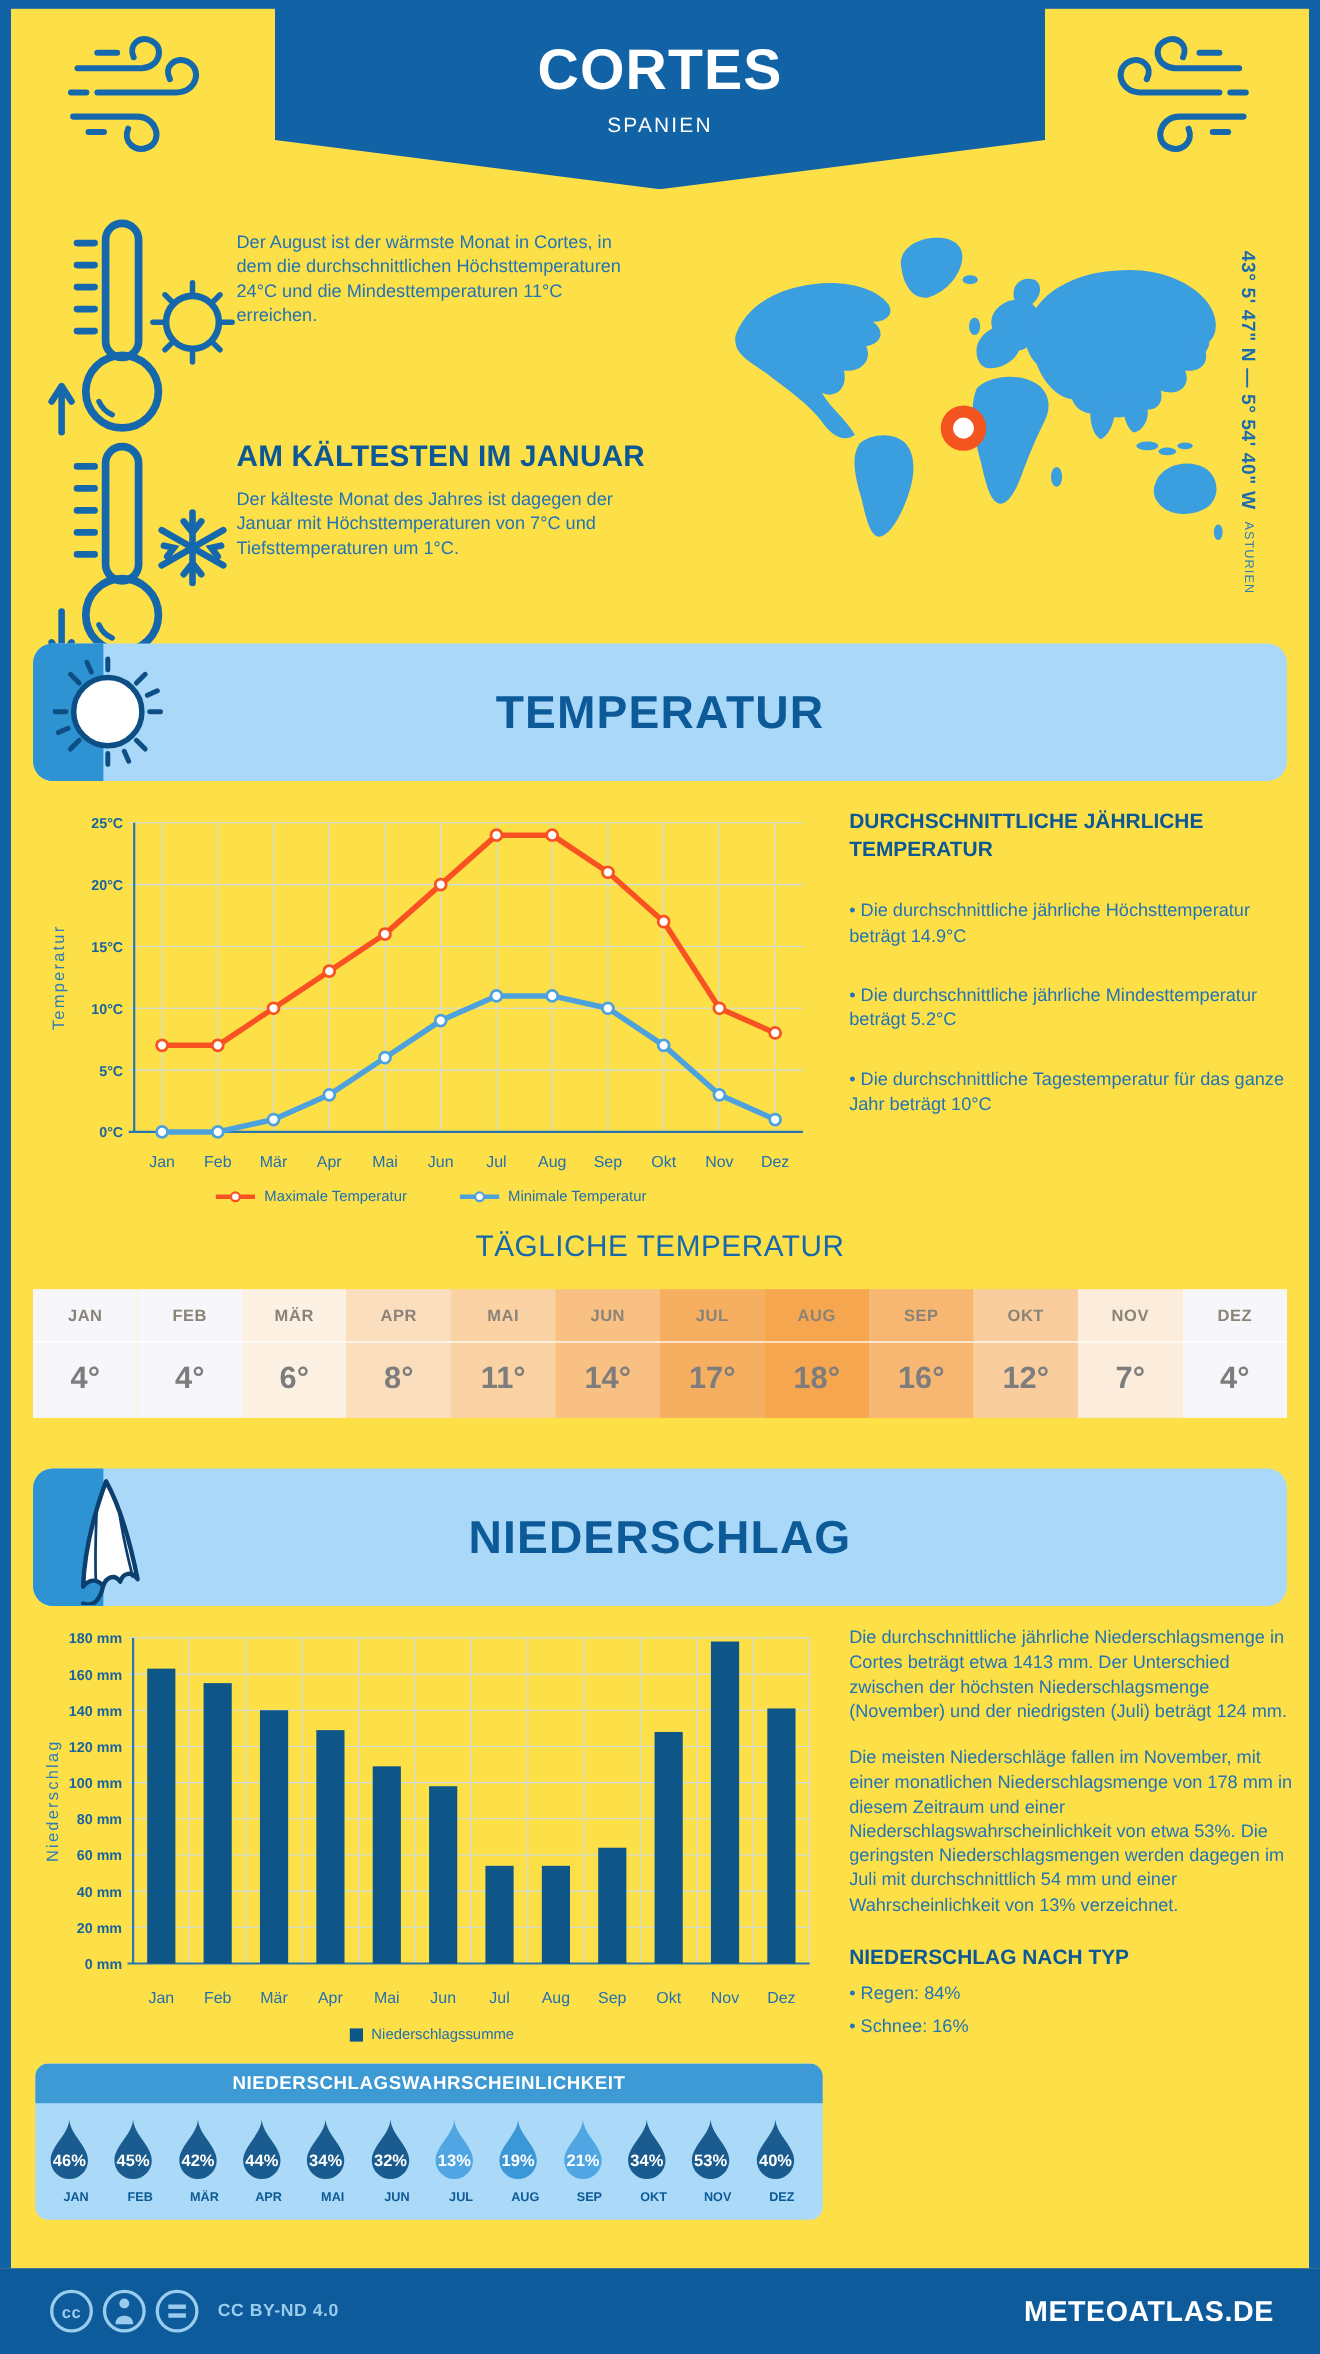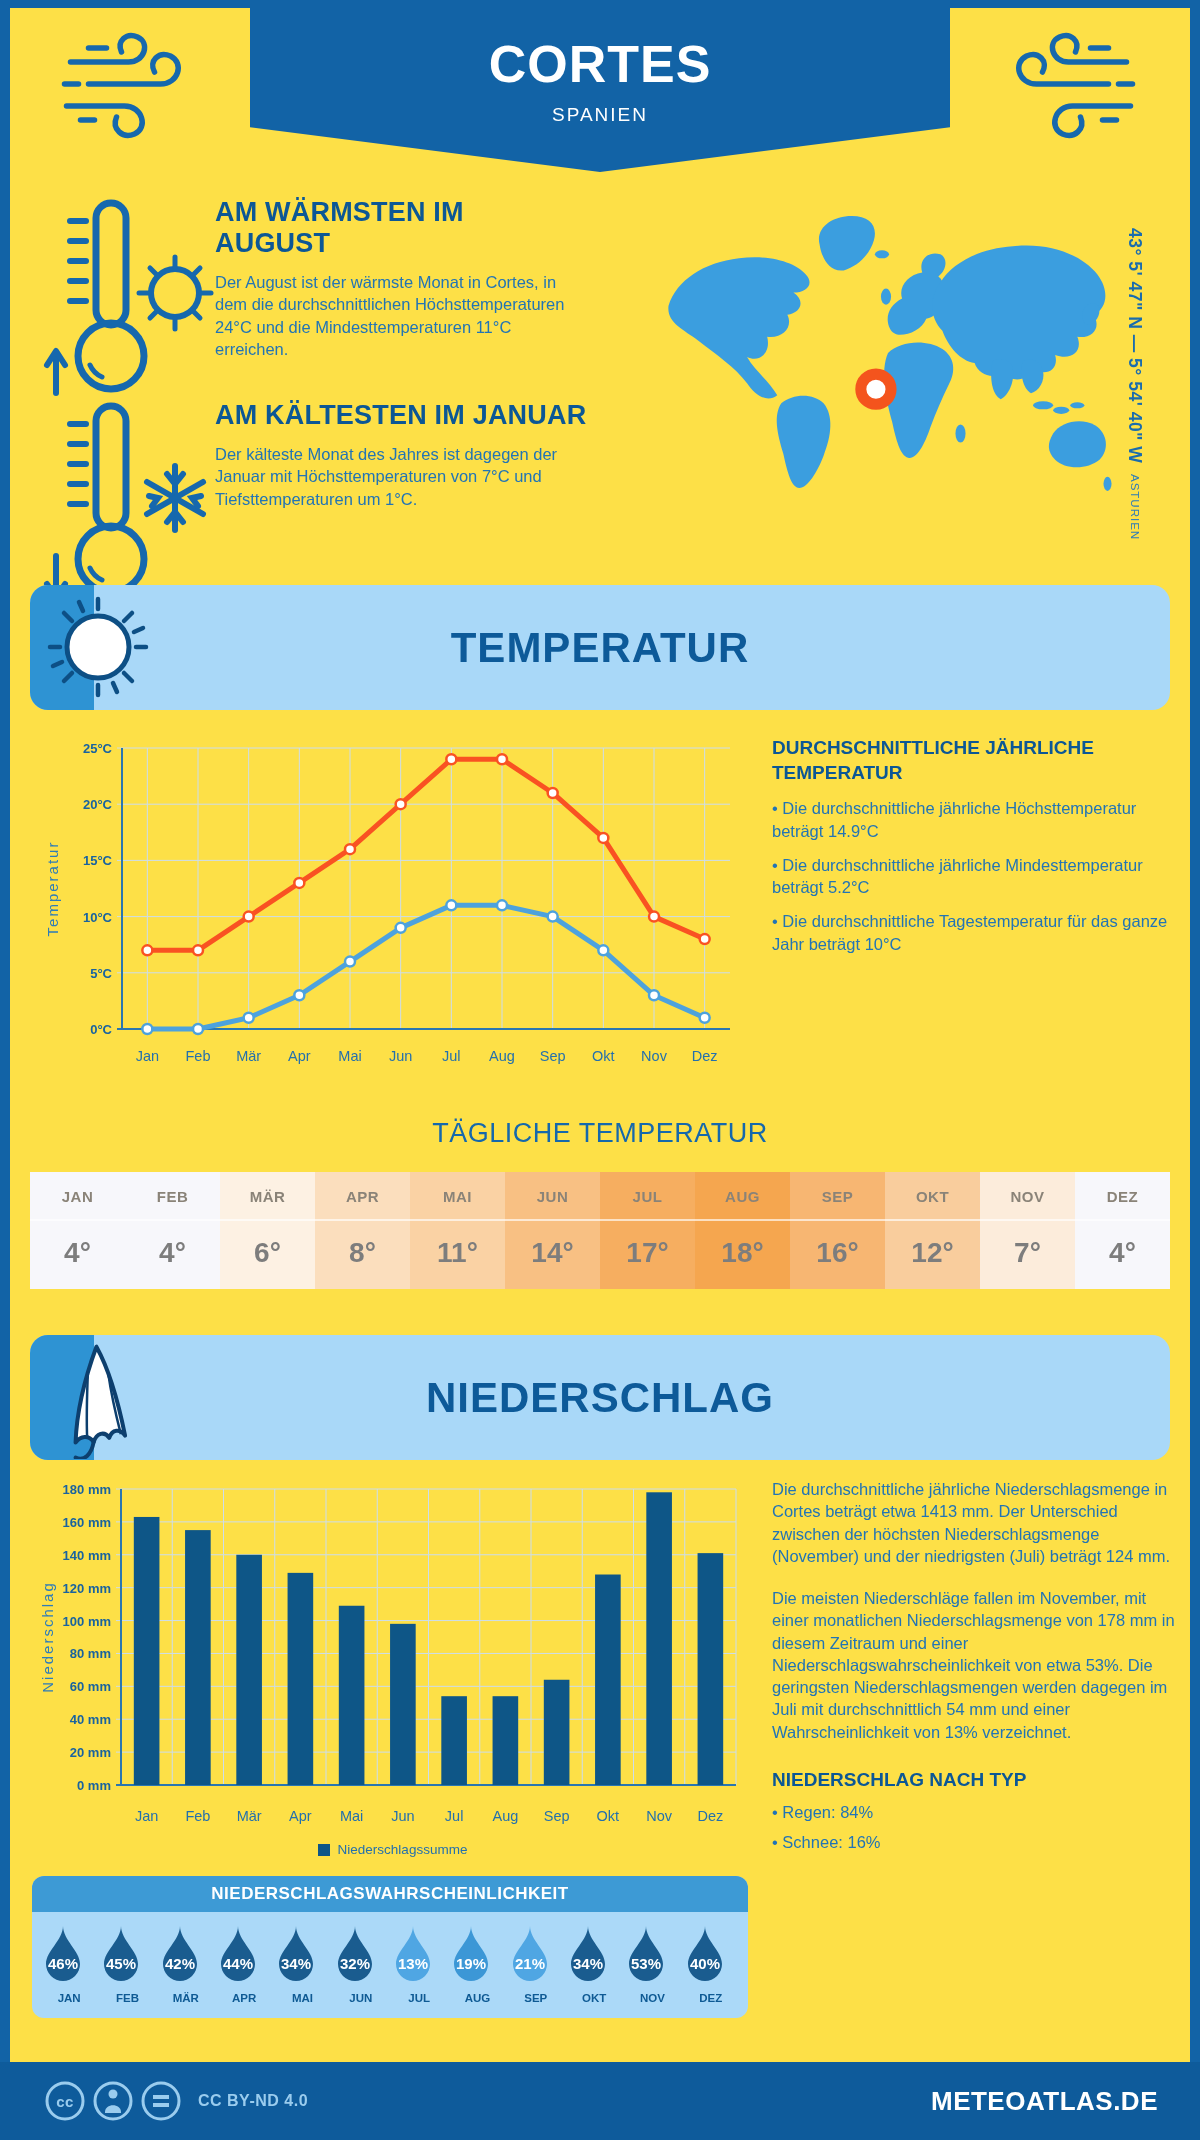--- a/index.html
+++ b/index.html
@@ -36,21 +36,21 @@
   .section-banner .stitle{position:absolute;left:0;top:0;width:100%;height:125px;line-height:125px;
     text-align:center;font-size:42px;font-weight:800;color:#0d5a99;letter-spacing:1px;}
 
   .chart-legend{position:absolute;display:flex;justify-content:center;gap:48px;align-items:center;
     font-size:13.5px;color:#2470ad;}
   .chart-legend .item{display:flex;align-items:center;gap:8px;}
   .legend-sq{display:inline-block;width:12px;height:12px;background:#0e5687;}
 
   .annual{position:absolute;left:772px;top:736px;width:410px;}
   .annual h3{margin:0;width:340px;font-size:19px;font-weight:800;color:#0c5795;line-height:1.3;}
-  .annual .bullet{margin-top:12px;}
+  .annual .bullet{margin-top:32px;}
 
   .daily-head{position:absolute;left:0;top:1118px;width:1200px;text-align:center;
     font-size:27px;font-weight:400;color:#1568ac;letter-spacing:.5px;}
   .daily-table{position:absolute;left:30px;top:1172px;width:1140px;display:flex;}
   .daily-col{flex:1;text-align:center;}
   .daily-col .m{padding:16px 0 14px;font-size:15px;font-weight:700;color:#8a8378;letter-spacing:.5px;}
   .daily-col .v{padding:16px 0 20px;font-size:28px;font-weight:700;color:#7d7d7d;border-top:2px solid rgba(255,255,255,.65);}
 
   .precip-text{position:absolute;left:772px;top:1478px;width:412px;}
   .precip-text p{margin:0 0 20px 0;}
@@ -129,21 +129,20 @@
           <path d="M105 100 H115"></path>
           <path d="M167 100 H177"></path>
         <path d="M116 75 L123 82"></path>
           <path d="M159 118 L166 125"></path>
           <path d="M116 125 L123 118"></path>
           <path d="M159 82 L166 75"></path>
         </g>
     </g>
   </svg>
   <div class="hl-text" style="top:197px">
-    <div class="hl-title">AM WÄRMSTEN IM AUGUST</div>
     <div class="body-text">Der August ist der wärmste Monat in Cortes, in dem die durchschnittlichen Höchsttemperaturen 24°C und die Mindesttemperaturen 11°C erreichen.</div>
   </div>
 
   <svg class="hl-icon" style="top:396px" viewBox="0 0 180 210">
     <g fill="none" stroke="#1668ad" stroke-linecap="round">
       <g stroke-width="6">
           <path d="M36 28 H52"></path>
           <path d="M36 48 H52"></path>
           <path d="M36 68 H52"></path>
           <path d="M36 88 H52"></path>
@@ -278,20 +277,36 @@
       <circle cx="257.33333333333337" cy="263.28" r="5" fill="#fff" stroke="#4da2dd" stroke-width="2.5"></circle>
       <circle cx="308" cy="229.56" r="5" fill="#fff" stroke="#4da2dd" stroke-width="2.5"></circle>
       <circle cx="358.6666666666667" cy="195.84" r="5" fill="#fff" stroke="#4da2dd" stroke-width="2.5"></circle>
       <circle cx="409.3333333333333" cy="173.36" r="5" fill="#fff" stroke="#4da2dd" stroke-width="2.5"></circle>
       <circle cx="460" cy="173.36" r="5" fill="#fff" stroke="#4da2dd" stroke-width="2.5"></circle>
       <circle cx="510.6666666666667" cy="184.6" r="5" fill="#fff" stroke="#4da2dd" stroke-width="2.5"></circle>
       <circle cx="561.3333333333333" cy="218.32" r="5" fill="#fff" stroke="#4da2dd" stroke-width="2.5"></circle>
       <circle cx="612" cy="263.28" r="5" fill="#fff" stroke="#4da2dd" stroke-width="2.5"></circle>
       <circle cx="662.6666666666666" cy="285.76" r="5" fill="#fff" stroke="#4da2dd" stroke-width="2.5"></circle>
     </svg>
+  <div class="chart-legend" style="left:42px;top:1080px;width:700px">
+      <div class="item">
+        <svg width="36" height="12">
+          <line x1="0" y1="6" x2="36" y2="6" stroke="#f95222" stroke-width="4"></line>
+          <circle cx="18" cy="6" r="4" fill="#fff" stroke="#f95222" stroke-width="2"></circle>
+        </svg>
+        <span>Maximale Temperatur</span>
+      </div>
+      <div class="item">
+        <svg width="36" height="12">
+          <line x1="0" y1="6" x2="36" y2="6" stroke="#4da2dd" stroke-width="4"></line>
+          <circle cx="18" cy="6" r="4" fill="#fff" stroke="#4da2dd" stroke-width="2"></circle>
+        </svg>
+        <span>Minimale Temperatur</span>
+      </div>
+    </div>
 
   <div class="annual">
     <h3>DURCHSCHNITTLICHE JÄHRLICHE TEMPERATUR</h3>
     <div class="bullet body-text">• Die durchschnittliche jährliche Höchsttemperatur beträgt 14.9°C</div>
     <div class="bullet body-text">• Die durchschnittliche jährliche Mindesttemperatur beträgt 5.2°C</div>
     <div class="bullet body-text">• Die durchschnittliche Tagestemperatur für das ganze Jahr beträgt 10°C</div>
   </div>
 
   <div class="daily-head">TÄGLICHE TEMPERATUR</div>
   <div class="daily-table">

